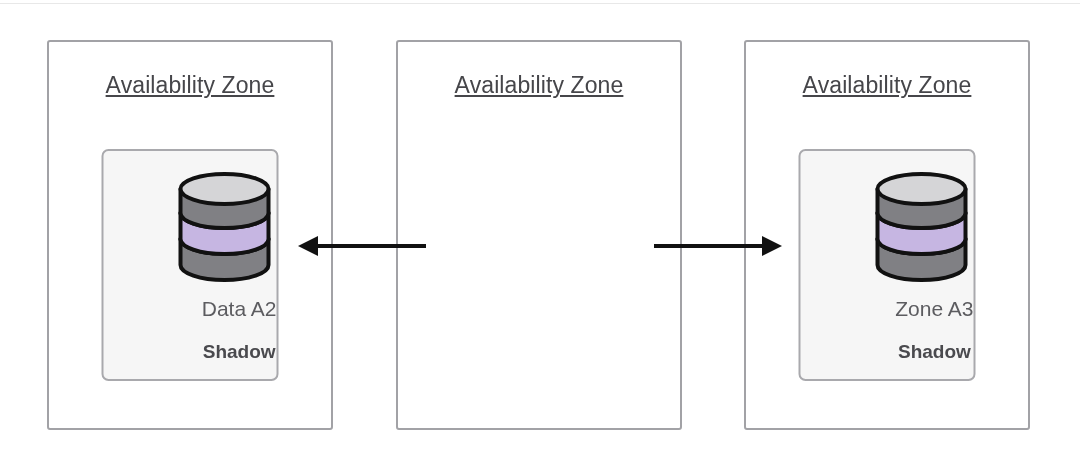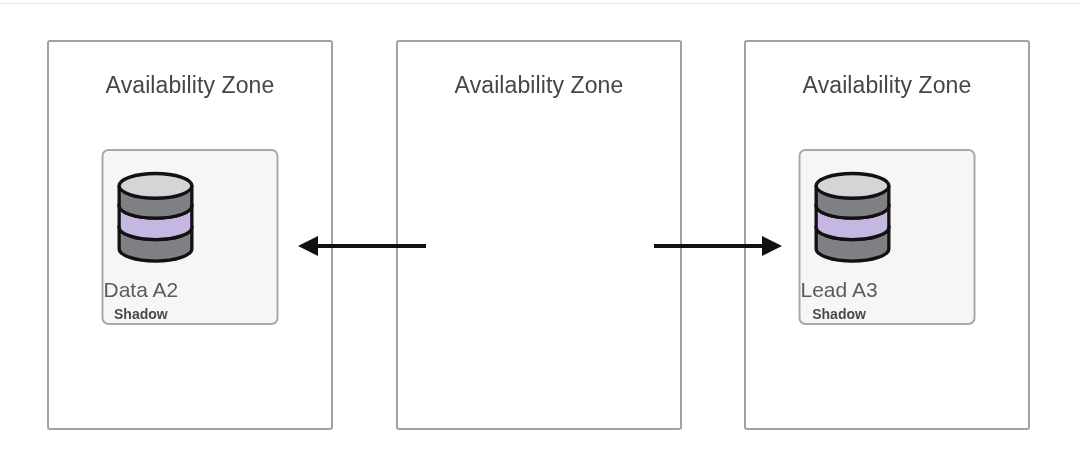--- a/index.html
+++ b/index.html
@@ -32,61 +32,62 @@
 
   .zone-title{
     position:absolute;
     left:0;right:0;top:30px;
     text-align:center;
     font-size:23px;
     font-weight:300;
     color:#46464a;
     letter-spacing:0.1px;
     white-space:nowrap;
+    text-decoration:underline;
   }
 
   
   .node-card{
     position:absolute;
     left:50%;
     transform:translateX(-50%);
     top:107px;
-    width:177px;height:176px;
+    width:177px;height:232px;
     background:#f6f6f6;
     border:2px solid #a9a9ad;
     border-radius:7px;
     box-sizing:border-box;
     display:flex;
     flex-direction:column;
-    align-items:flex-start;
+    align-items:flex-end;
   }
 
   .db-icon{
     margin-top:20px;
     width:104px;height:112px;
     display:block;
   }
 
   .node-labels{
     margin-top:12px;
     text-align:center;
     line-height:1.30;
   }
   .node-name{
     font-size:21px;
     font-weight:300;
     color:#5c5c60;
     white-space:nowrap;
   }
   .node-role{
-    font-size:14px;
+    font-size:19px;
     font-weight:700;
     color:#4a4a4e;
     white-space:nowrap;
-    margin-top:2px;
+    margin-top:18px;
   }
 
   
   .arrow-svg{
     position:absolute;
     top:225px;
     height:42px;
     overflow:visible;
   }
   #arrow-left{left:292px;width:136px;}
@@ -132,21 +133,21 @@
     <div class="node-card">
       <svg class="db-icon" viewBox="0 0 104 112">
         <path d="M8 68 L8 94 A44 15 0 0 0 96 94 L96 68 Z" fill="#808084" stroke="#111111" stroke-width="4" stroke-linejoin="round"></path>
         <ellipse cx="52" cy="68" rx="44" ry="15" fill="#d5d5d7" stroke="#111111" stroke-width="4"></ellipse>
         <path d="M8 42 L8 68 A44 15 0 0 0 96 68 L96 42 Z" fill="#c6b6e2" stroke="#111111" stroke-width="4" stroke-linejoin="round"></path>
         <ellipse cx="52" cy="42" rx="44" ry="15" fill="#d5d5d7" stroke="#111111" stroke-width="4"></ellipse>
         <path d="M8 18 L8 42 A44 15 0 0 0 96 42 L96 18 Z" fill="#808084" stroke="#111111" stroke-width="4" stroke-linejoin="round"></path>
         <ellipse cx="52" cy="18" rx="44" ry="15" fill="#d5d5d7" stroke="#111111" stroke-width="4"></ellipse>
       </svg>
       <div class="node-labels">
-        <div class="node-name">Lead A3</div>
+        <div class="node-name">Zone A3</div>
         <div class="node-role">Shadow</div>
       </div>
     </div>
   </div>
 
   <svg class="arrow-svg" id="arrow-left" viewBox="0 0 136 42">
     <line x1="134" y1="21" x2="22" y2="21" stroke="#111111" stroke-width="4"></line>
     <polygon points="6,21 26,11 26,31" fill="#111111"></polygon>
   </svg>
 

